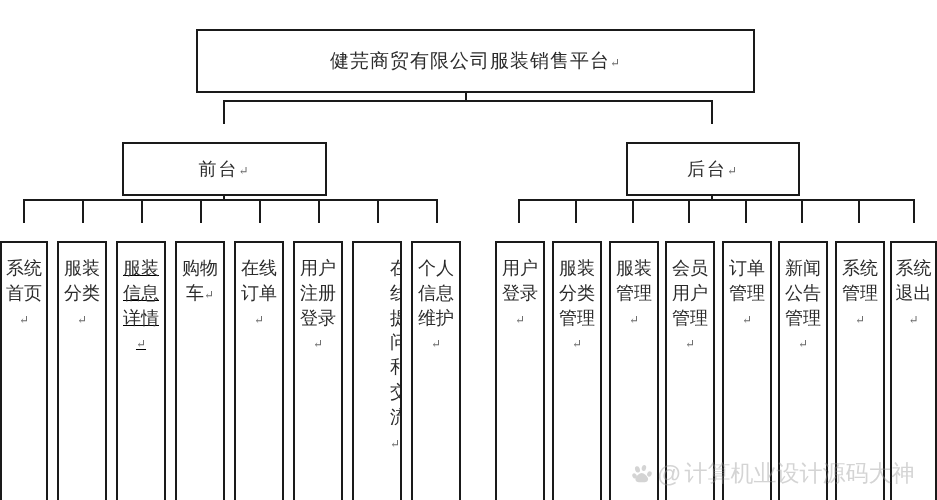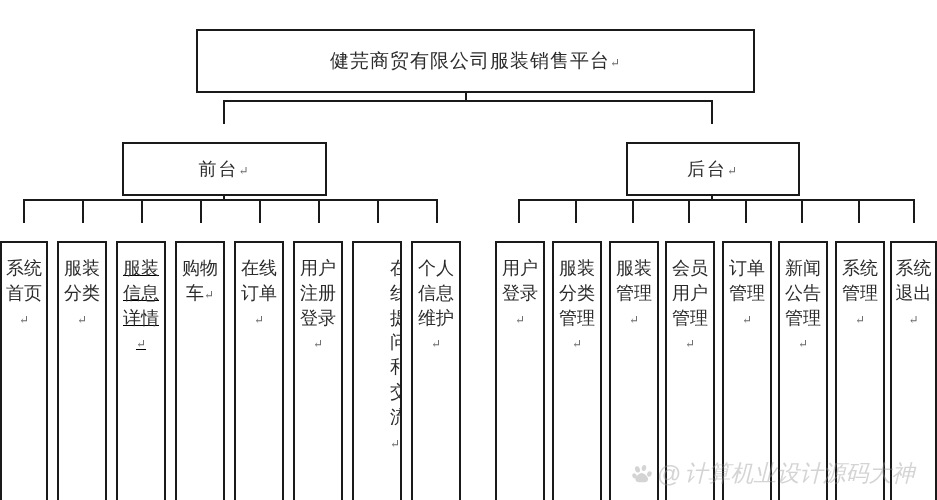--- a/index.html
+++ b/index.html
@@ -111,21 +111,21 @@
     color: #9a9a9a;
     font-size: 23px;
     font-family: "Liberation Sans", sans-serif;
     white-space: nowrap;
   }
   .watermark .paw { width: 22px; height: 22px; }
   .watermark .at {
     font-size: 24px;
     line-height: 1;
   }
-  .watermark .wm-text { letter-spacing: 0px; font-style: italic; }
+  .watermark .wm-text { letter-spacing: 0px; }
 </style>
 </head>
 <body>
 
 <div id="diagram">
 
   <div class="box root-box">
     <span class="root-label"><span>健芫商贸有限公司服装销售平台</span><span class="ret">↵</span></span>
   </div>
 

